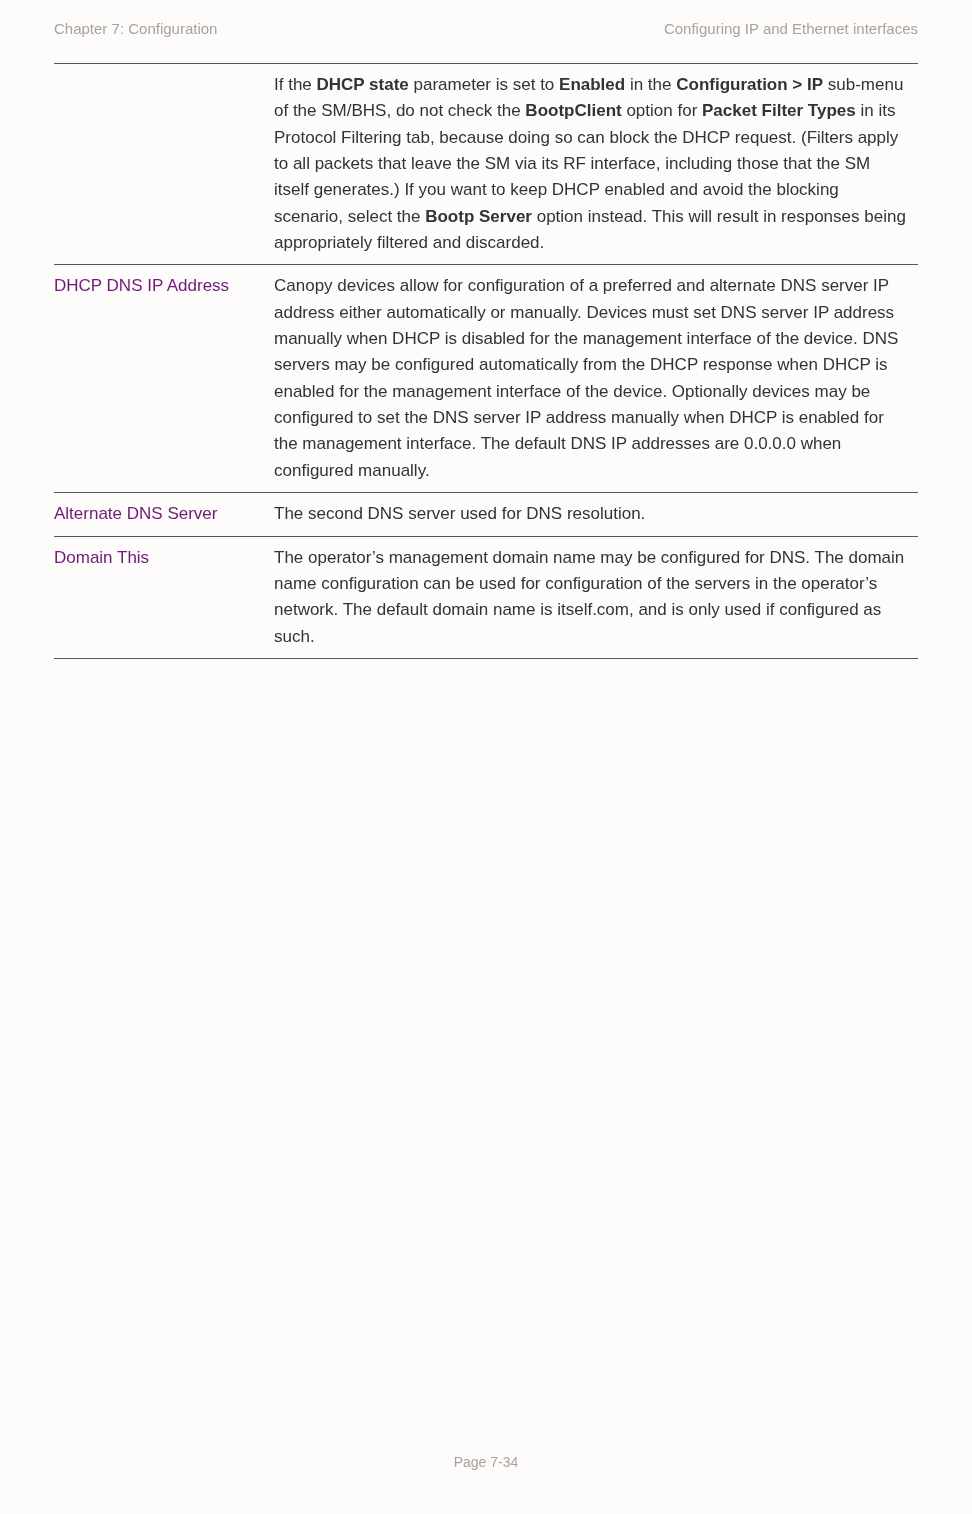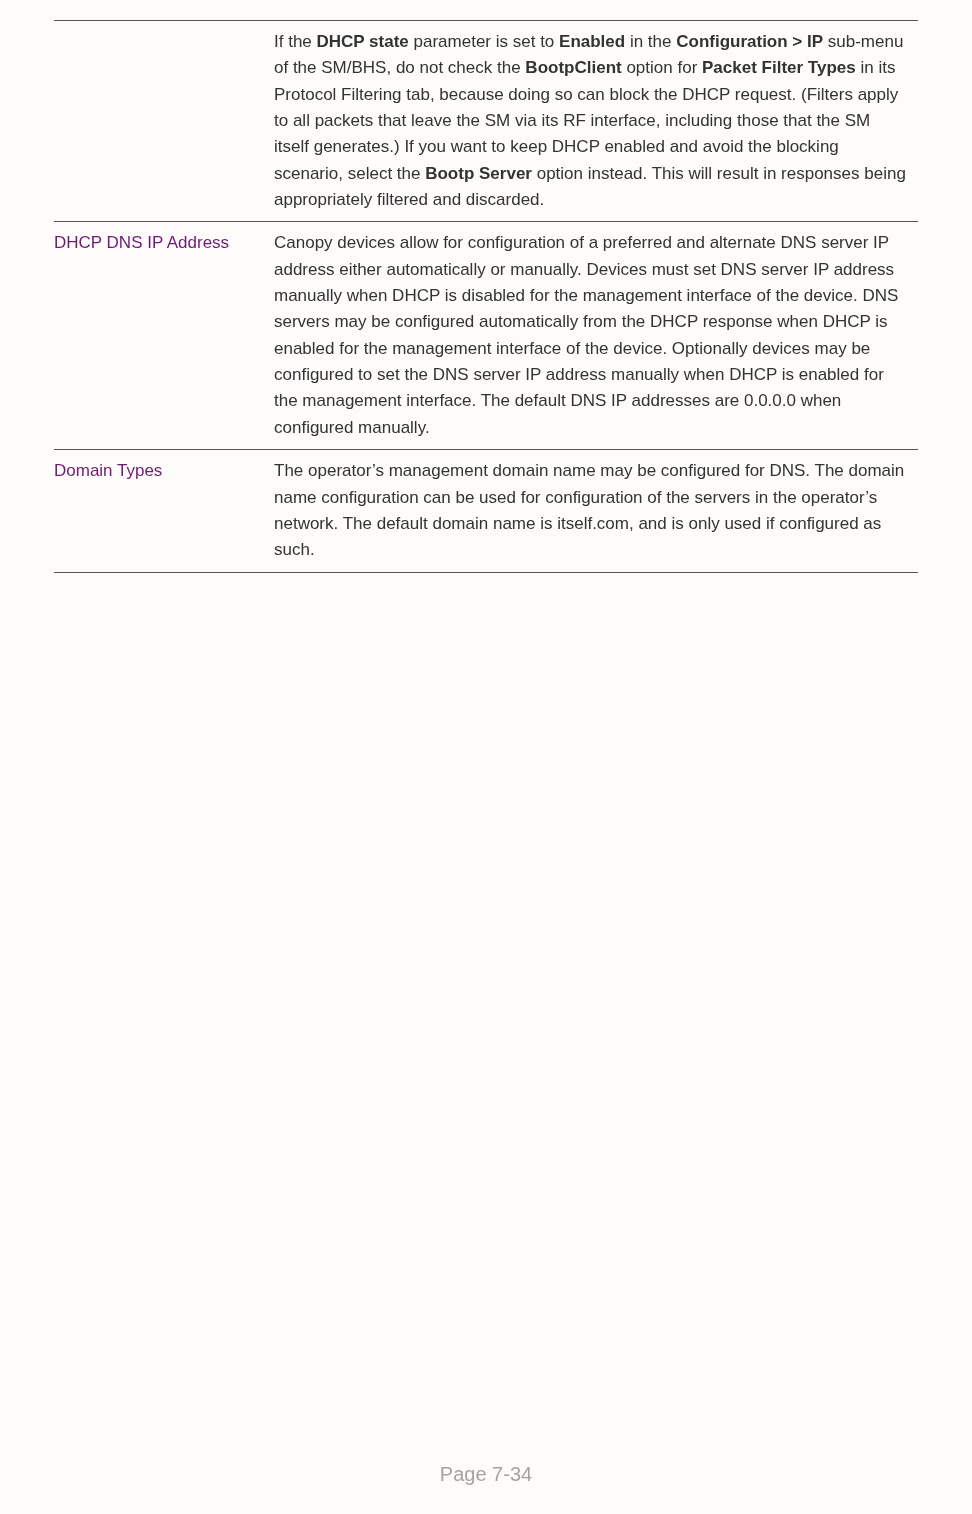--- a/index.html
+++ b/index.html
@@ -37,43 +37,51 @@
   table.content tr:first-child td {
     border-top: 1px solid #555;
   }
   table.content td.label {
     width: 210px;
     color: #701a75;
   }
   .b { font-weight: bold; margin-top: 16px; }
   .footer {
     position: absolute;
-    bottom: 28px;
+    bottom: 44px;
     width: 100%;
     text-align: center;
     color: #a8a29e;
-    font-size: 20px;
+    font-size: 14px;
   }
 </style>
 </head>
 <body>
 
 <div class="page">
+  <div class="header">
+    <span>Chapter 7:  Configuration</span>
+    <span>Configuring IP and Ethernet interfaces</span>
+  </div>
 
   <table class="content">
     <tbody id="table-body">
         <tr>
           <td class="label"></td>
           <td><span>If the </span><span class="b">DHCP state</span><span> parameter is set to </span><span class="b">Enabled</span><span> in the </span><span class="b">Configuration &gt; IP</span><span> sub-menu of the SM/BHS, do not check the </span><span class="b">BootpClient</span><span> option for </span><span class="b">Packet Filter Types</span><span> in its Protocol Filtering tab, because doing so can block the DHCP request. (Filters apply to all packets that leave the SM via its RF interface, including those that the SM itself generates.) If you want to keep DHCP enabled and avoid the blocking scenario, select the </span><span class="b">Bootp Server</span><span> option instead. This will result in responses being appropriately filtered and discarded.</span></td>
         </tr>
         <tr>
           <td class="label">DHCP DNS IP Address</td>
           <td><span>Canopy devices allow for configuration of a preferred and alternate DNS server IP address either automatically or manually. Devices must set DNS server IP address manually when DHCP is disabled for the management interface of the device. DNS servers may be configured automatically from the DHCP response when DHCP is enabled for the management interface of the device. Optionally devices may be configured to set the DNS server IP address manually when DHCP is enabled for the management interface. The default DNS IP addresses are 0.0.0.0 when configured manually.</span></td>
         </tr>
         <tr>
-          <td class="label">Domain Types</td>
+          <td class="label">Alternate DNS Server</td>
+          <td><span>The second DNS server used for DNS resolution.</span></td>
+        </tr>
+        <tr>
+          <td class="label">Domain This</td>
           <td><span>The operator’s management domain name may be configured for DNS. The domain name configuration can be used for configuration of the servers in the operator’s network. The default domain name is itself.com, and is only used if configured as such.</span></td>
         </tr>
       </tbody>
   </table>
 </div>
 
 <div class="footer">Page 7-34</div>
 
 </body></html>

